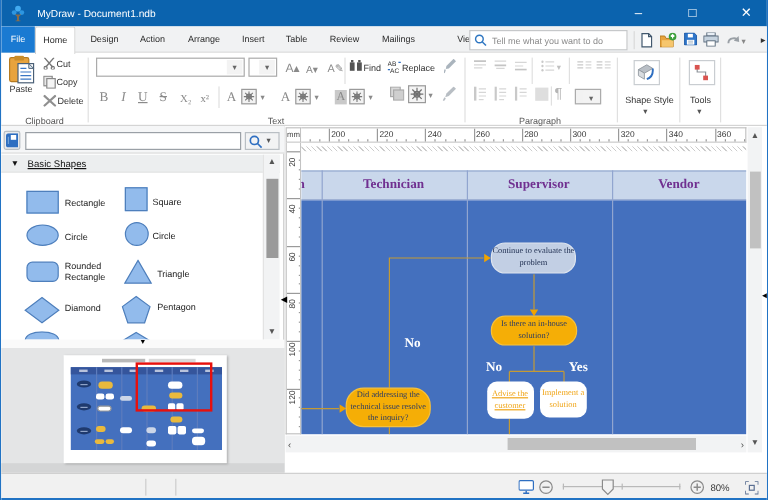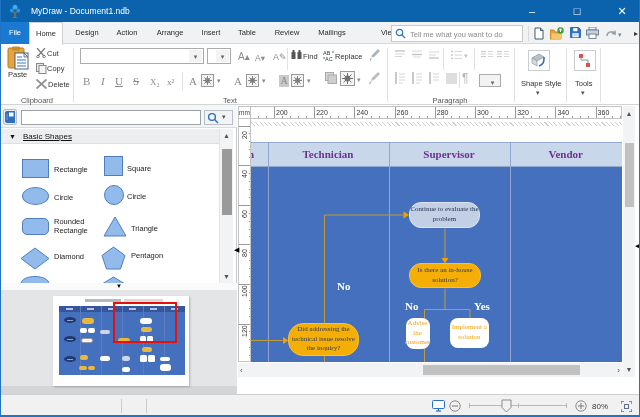--- a/index.html
+++ b/index.html
@@ -563,21 +563,21 @@
         <path d="M73.5 237 L73.5 243" stroke="#c49a35" stroke-width="1" fill="none"></path>
         <path d="M194 109.5 L194 139" stroke="#c49a35" stroke-width="1" fill="none"></path>
         <path d="M190.5 139 L194 144.5 L197.5 139 Z" fill="#f0a300"></path>
         <path d="M194 169.5 L194 190.5 M173.5 190.5 L219 190.5 M173.5 190.5 L173.5 199.5 M219 190.5 L219 199.5" stroke="#c49a35" stroke-width="1" fill="none"></path>
         <path d="M173.5 230 L173.5 243" stroke="#c49a35" stroke-width="1" fill="none"></path>
       </svg>
 
       <div class="shp serif" style="left:158px;top:144px;width:72px;height:25px;background:#f5ae06;border:1px solid #f7c13a;border-radius:12px;color:#2a3a63;">Is there an in-house<br>solution?</div>
       <div class="shp serif" style="left:158px;top:83px;width:71px;height:26px;background:#c2cfe4;border:1px solid #dde4ee;border-radius:12px;color:#1c2c4e;">Continue to evaluate the<br>problem</div>
       <div class="shp serif" style="left:37px;top:204px;width:71px;height:33px;background:#f5ae06;border:1px solid #f7c13a;border-radius:15px;color:#2a3a63;">Did addressing the<br>technical issue resolve<br>the inquiry?</div>
-      <div class="shp serif" style="left:154.5px;top:199px;width:24px;height:31px;background:#fff;border-radius:8px;color:#f0a517;">Advise the<br>customer</div>
+      <div class="shp serif" style="left:154.5px;top:199px;width:39px;height:31px;background:#fff;border-radius:8px;color:#f0a517;text-decoration:underline;">Advise the<br>customer</div>
       <div class="shp serif" style="left:198.5px;top:199px;width:39.5px;height:30px;background:#fff;border-radius:8px;color:#f0a517;">Implement a<br>solution</div>
 
       <div class="lblw serif" style="left:86px;top:161px;">No</div>
       <div class="lblw serif" style="left:154px;top:181px;">No</div>
       <div class="lblw serif" style="left:223px;top:181px;">Yes</div>
     </div>
 
     <div class="sb" style="left:385px;top:1px;width:12px;height:271px;">
       <div class="sarr" style="top:4px;">▲</div>
       <div class="thumb" style="left:1.5px;top:37px;width:9px;height:64px;background:#c1c1c1;"></div>

